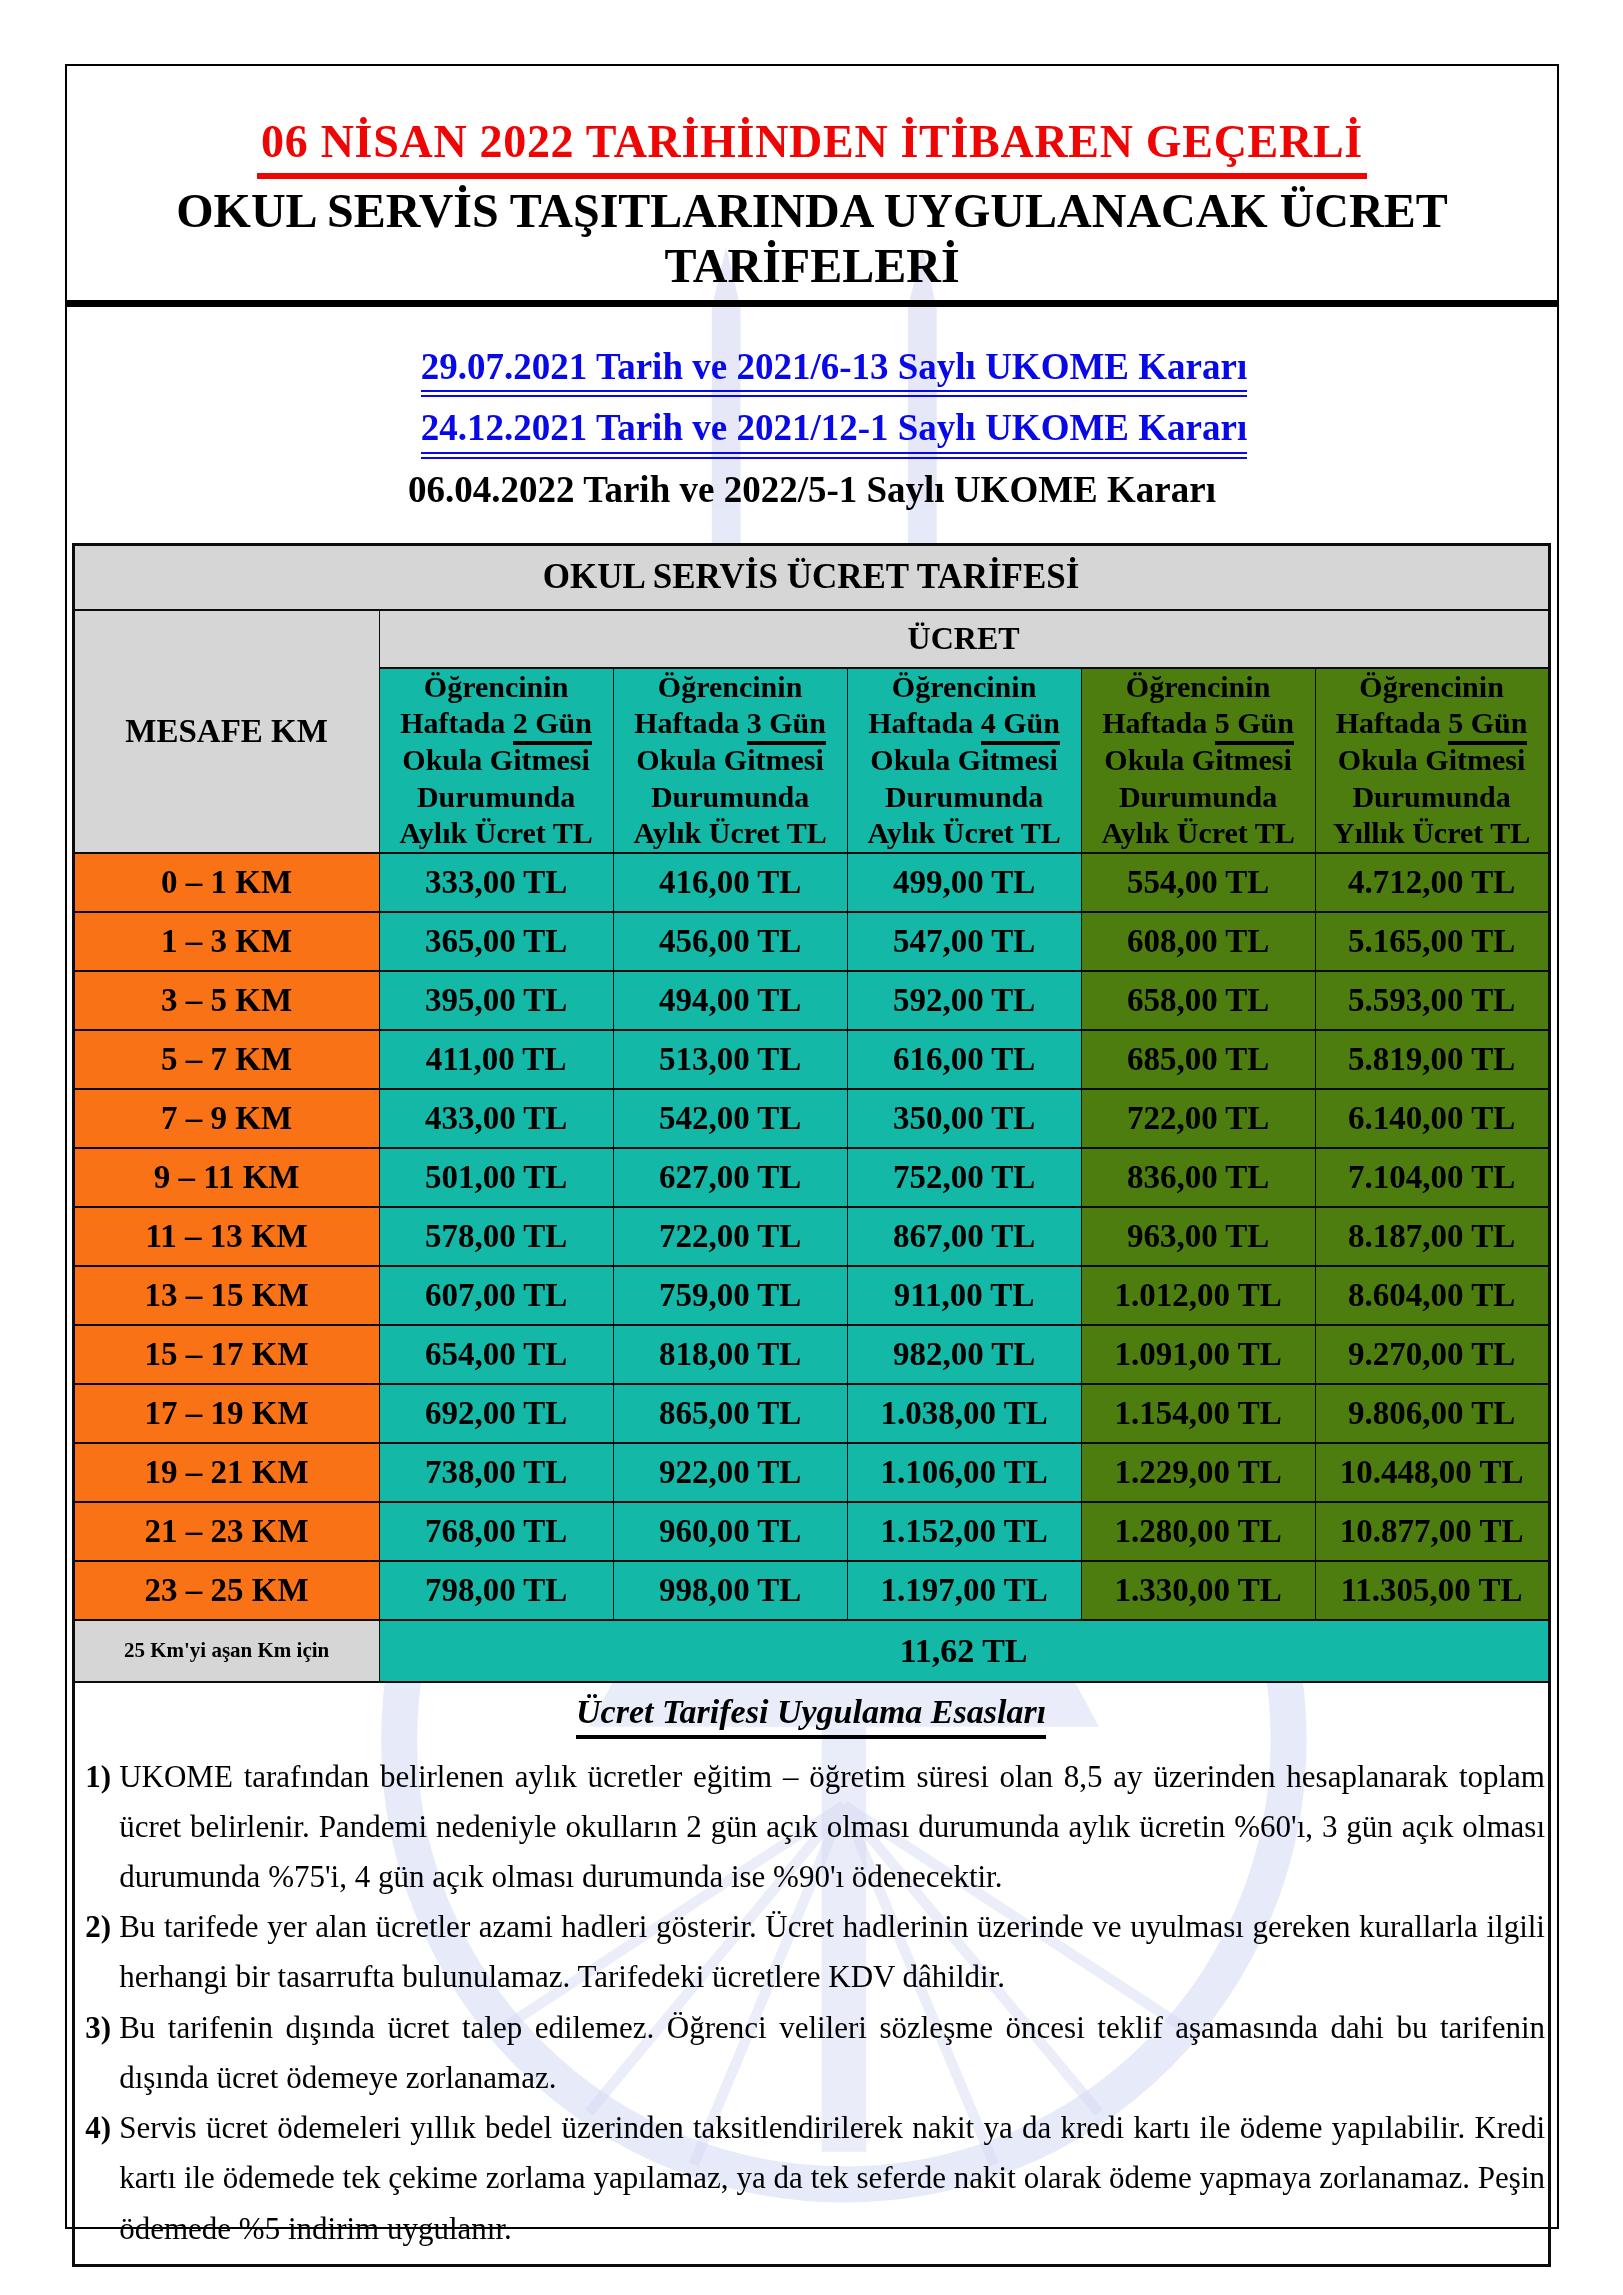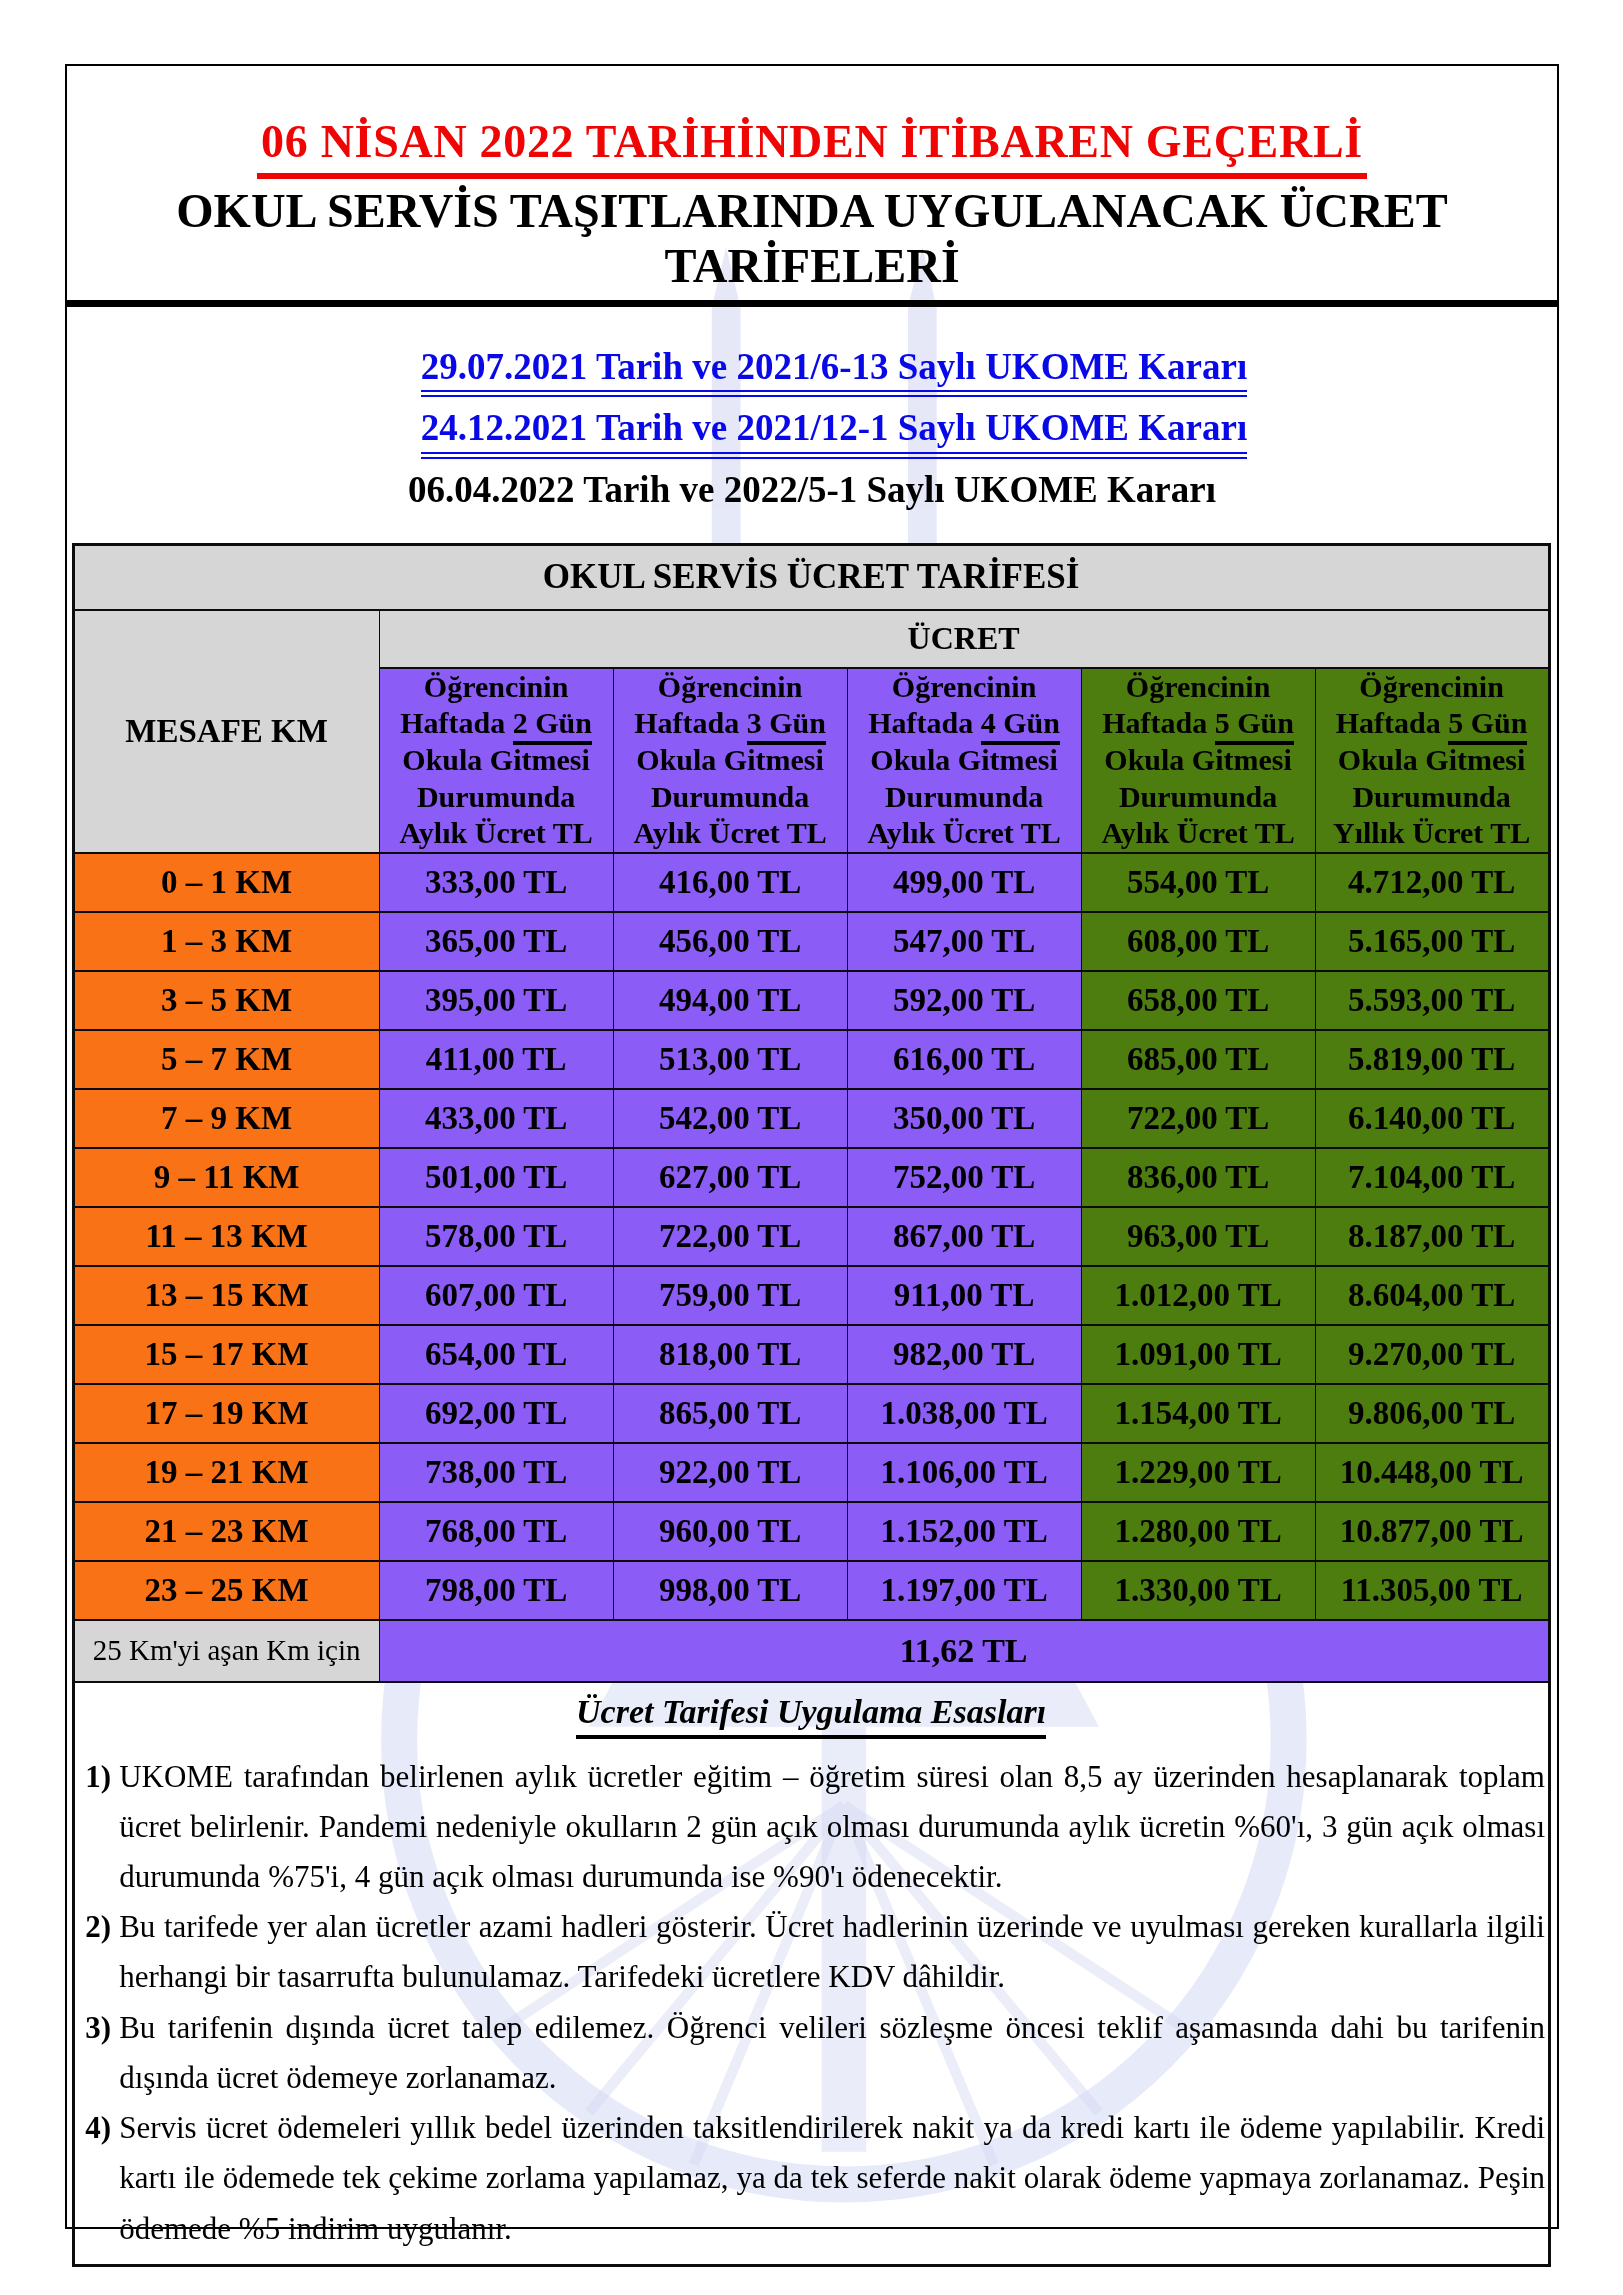--- a/index.html
+++ b/index.html
@@ -39,30 +39,30 @@
     border-collapse:collapse;table-layout:fixed;
     width:1474px;margin:29px 0 0 4.6px;
     border:3.3px solid #0c0c0c;position:relative;z-index:2;
   }
   table.fare td,table.fare th{
     border-left:1.3px solid #0c0c0c;border-right:1.3px solid #0c0c0c;
     border-top:2.6px solid #0c0c0c;border-bottom:2.6px solid #0c0c0c;
     text-align:center;vertical-align:middle;padding:0 2.6px;
   }
   .gray{background:#d6d6d6;}
-  .green{background:#8b5cf6;}
+  .green{background:#14b8a6;}
   .blue{background:#4d7c0f;}
   .tbl-title{height:63px;font-size:35px;font-weight:bold;}
   .ucret-head{height:56px;font-size:32px;font-weight:bold;}
   .mesafe-head{font-size:33px;font-weight:bold;width:306px;}
   th.col-head{height:166px;font-size:30px;font-weight:bold;line-height:1.22;padding:3.9px 3.9px;}
   .gun{border-bottom:4.6px solid #000;padding-bottom:2px;}
   td.km-cell{height:57px;font-size:33px;font-weight:bold;background:#f97316;}
   td.val-cell{font-size:33px;font-weight:bold;}
-  td.over25-label{height:60px;font-size:29px;font-weight:normal;background:#d6d6d6;}
+  td.over25-label{height:60px;font-size:21px;font-weight:bold;background:#d6d6d6;}
   td.over25-value{font-size:34px;font-weight:bold;}
   
   td.notes-cell{
     height:581px;vertical-align:top;text-align:left;background:transparent;
     padding:17px 10.5px 0 6.5px;
   }
   .notes-heading{text-align:center;margin-bottom:13px;}
   .notes-heading .t{
     display:inline-block;font-size:34px;font-weight:bold;font-style:italic;
     border-bottom:4.6px solid #000;padding-bottom:3.9px;

